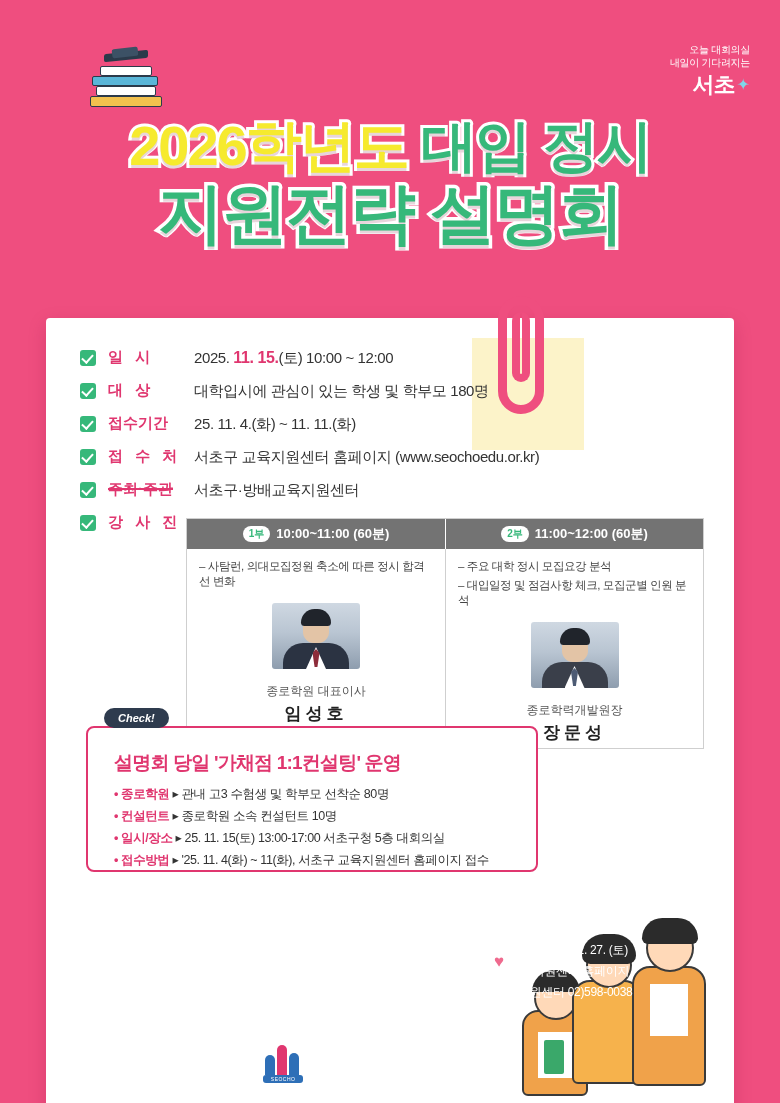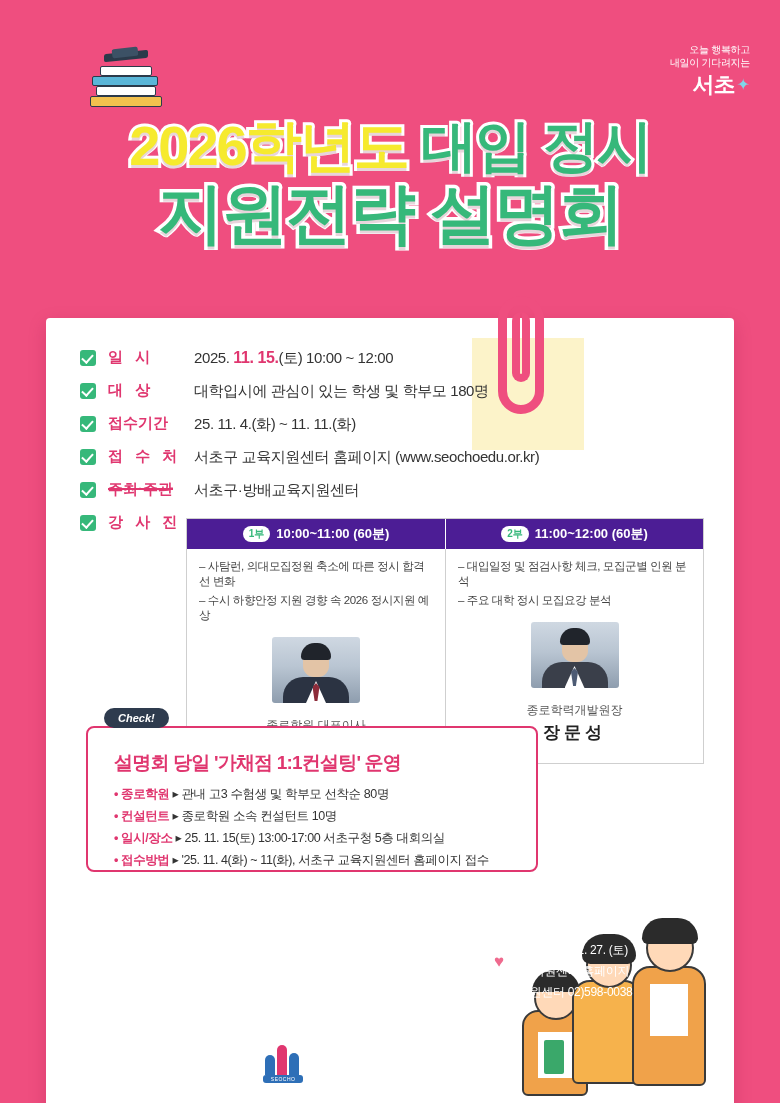--- a/index.html
+++ b/index.html
@@ -94,21 +94,21 @@
   .lbl.tight { letter-spacing:0px; }
   .lbl.strike { text-decoration:line-through; text-decoration-thickness:1.5px; }
   .val { font-size:15px; color:#333333; letter-spacing:-0.4px; padding-top:1px; }
   .val .big { color:#e0366f; font-size:16px; font-weight:bold; }
   .note { font-size:11px; color:#666; margin-left:10px; }
 
   
   .lect { position:absolute; left:140px; top:200px; width:518px; border:1px solid #cfcfcf; }
   .lect-head { display:flex; }
   .lect-head > div {
-    width:50%; background:#4c1d95; color:#ffffff; font-size:13px; font-weight:bold;
+    width:50%; background:#737373; color:#ffffff; font-size:13px; font-weight:bold;
     padding:6px 8px; display:flex; align-items:center; gap:6px; justify-content:center;
   }
   .lect-head > div + div { border-left:1px solid #ffffff; }
   .pill { background:#ffffff; color:#36b87a; border-radius:9px; font-size:10px;
           padding:1px 6px; font-weight:bold; }
   .lect-body { display:flex; }
   .lect-col { width:50%; padding:10px 12px 4px 12px; }
   .lect-col + .lect-col { border-left:1px solid #cfcfcf; }
   .lect-col ul { margin:0; padding:0; list-style:none; }
   .lect-col li { font-size:11.5px; color:#444; margin-bottom:4px; letter-spacing:-0.4px; }
@@ -191,21 +191,21 @@
   .footer .mark .base{ position:absolute; bottom:2px; left:2px; width:40px; height:8px;
       background:#2e6fb7; border-radius:3px; }
   .footer .mark .base-t{ position:absolute; bottom:3px; left:8px; right:8px; text-align:center;
       font-size:5px; color:#fff; letter-spacing:.5px;}
   .footer .ftext { color:#ffffff; font-size:24px; font-weight:bold; letter-spacing:-1px; }
 </style>
 </head>
 <body>
 
 <div class="brand">
-  <span class="sub">오늘 행복하고</span>
+  <span class="sub">오늘 대회의실</span>
   <span class="sub">내일이 기다려지는</span>
   <div class="logo-row">
     <span class="logo-text">서초</span>
     <span class="spark">✦</span>
   </div>
 </div>
 
 <div class="books">
   <div class="cap">
     <div class="board"></div>
@@ -285,39 +285,38 @@
       <div>
         <span class="pill">2부</span>
         <span>11:00~12:00 (60분)</span>
       </div>
     </div>
     <div class="lect-body">
 
       <div class="lect-col">
         <ul>
           <li>사탐런, 의대모집정원 축소에 따른 정시 합격선 변화</li>
-          <li>수시 하향안정 지원 경향 속 2026 정시지원 예상</li>
         </ul>
         <div class="photo-wrap">
           <div class="photo">
             <div class="body"></div>
               <div class="shirt"></div>
               <div class="tie"></div>
             <div class="head"></div>
               <div class="hair"></div>
           </div>
           <div class="p-role">종로학원 대표이사</div>
           <div class="p-name">임성호</div>
         </div>
       </div>
 
       <div class="lect-col">
         <ul>
+          <li>주요 대학 정시 모집요강 분석</li>
           <li>대입일정 및 점검사항 체크, 모집군별 인원 분석</li>
-          <li>주요 대학 정시 모집요강 분석</li>
         </ul>
         <div class="photo-wrap">
           <div class="photo g">
             <div class="body"></div>
               <div class="shirt"></div>
               <div class="tie"></div>
             <div class="head"></div>
               <div class="hair"></div>
           </div>
           <div class="p-role">종로학력개발원장</div>

